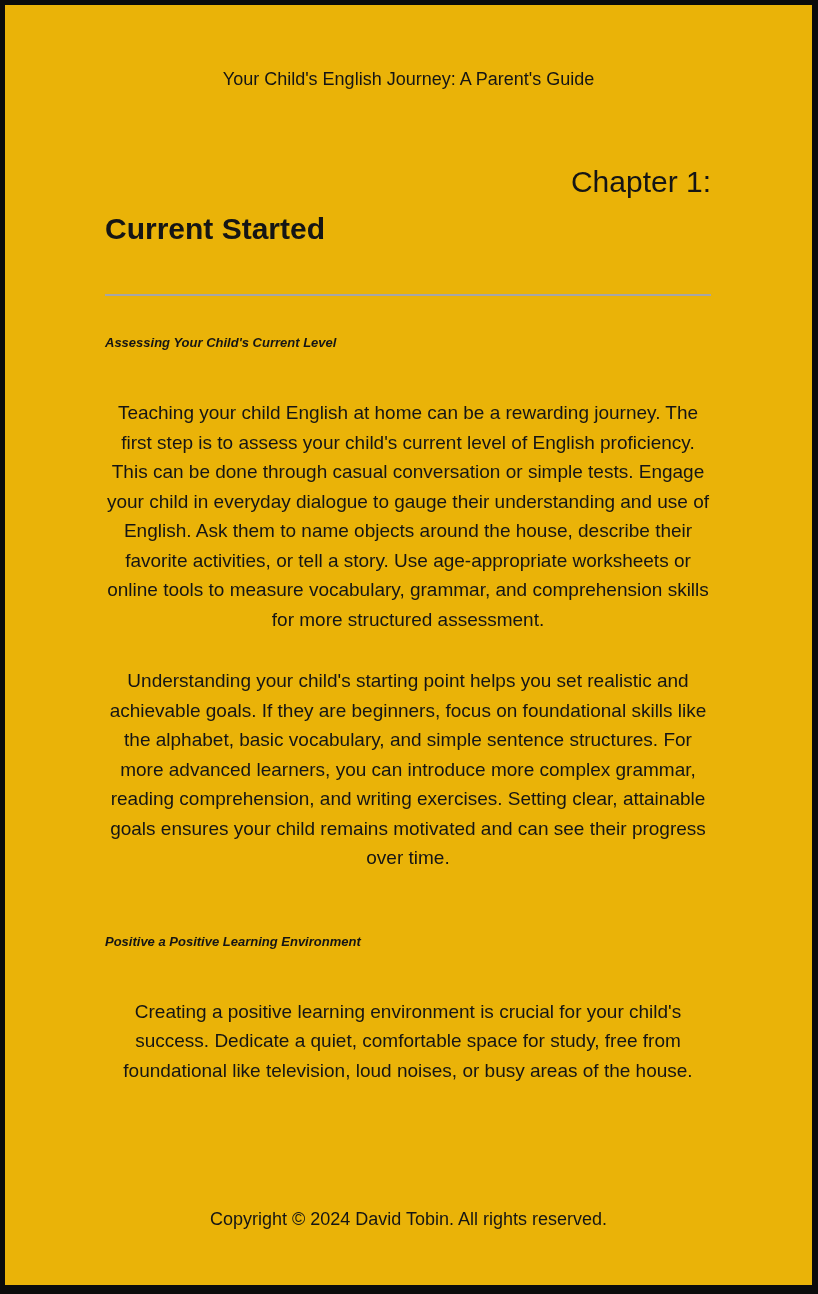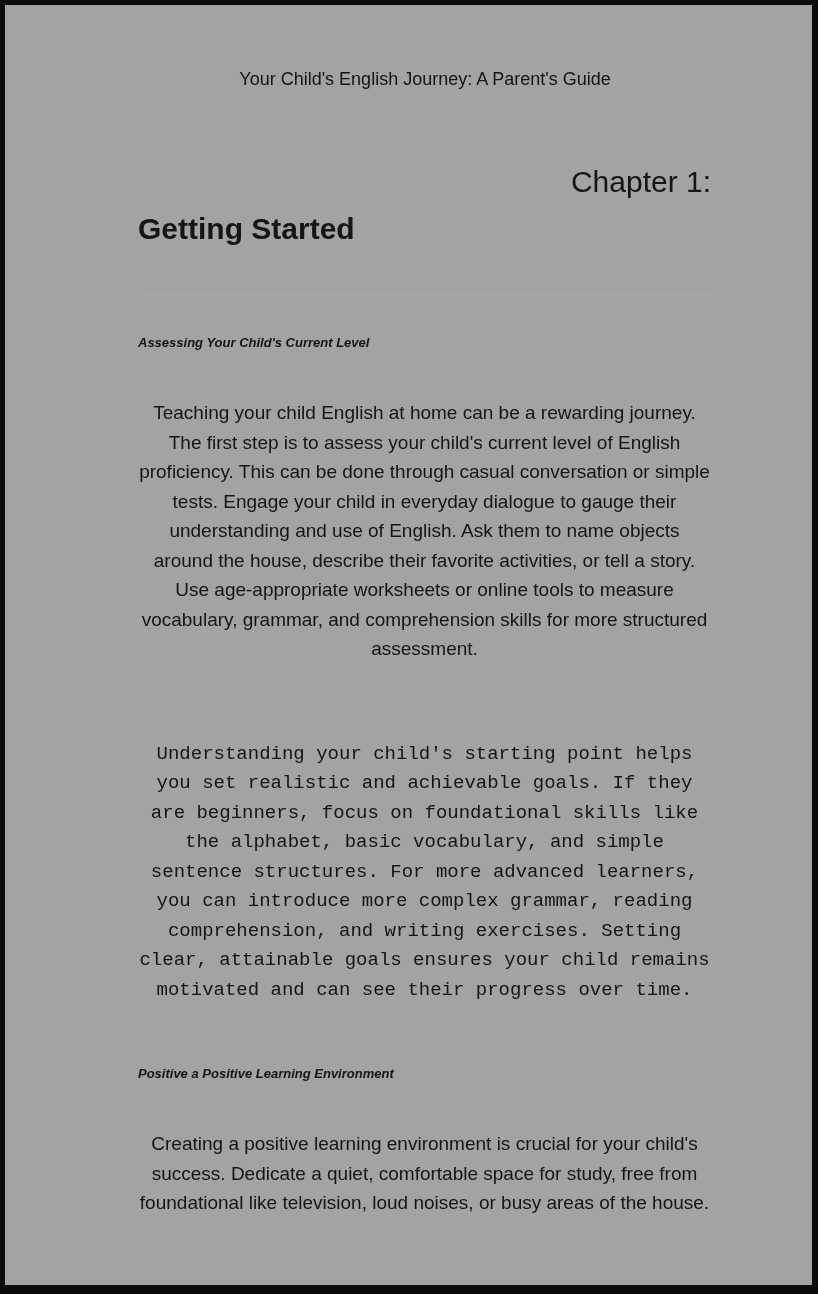--- a/index.html
+++ b/index.html
@@ -5,28 +5,27 @@
   html, body {
     margin: 0;
     padding: 0;
     background: #ffffff;
   }
   .page {
     position: relative;
     width: 818px;
     height: 1294px;
     box-sizing: border-box;
-    background: #a3a3a3;
+    background: #eab308;
     border-style: solid;
     border-color: #0b0b0b;
     border-width: 5px 6px 9px 5px;
     overflow: hidden;
     font-family: "Liberation Sans", "DejaVu Sans", sans-serif;
     color: #151515;
-    padding-left: 33px;
   }
   .book-title {
     margin-top: 62px;
     text-align: center;
     font-size: 18px;
     line-height: 24px;
     font-weight: 400;
   }
   .content {
     margin: 0 101px 0 100px; 
@@ -58,22 +57,21 @@
     font-style: italic;
   }
   .body-paragraph {
     margin: 40px 0 0 0;
     font-size: 19px;
     line-height: 29.5px;
     font-weight: 400;
     text-align: center;
   }
   .body-paragraph + .body-paragraph {
-    margin-top: 76px;
-    font-family: Liberation Mono, monospace;
+    margin-top: 32px;
   }
   .section-heading.subsequent {
     margin-top: 54px;
   }
   .footer {
     position: absolute;
     left: 0;
     bottom: 54px;
     width: 100%;
     text-align: center;
@@ -86,30 +84,31 @@
 <body>
 
 <div class="page">
 
   <div class="book-title">Your Child's English Journey: A Parent's Guide</div>
 
   <div class="content">
 
     <div class="chapter-label">Chapter 1:</div>
 
-    <div class="chapter-title">Getting Started</div>
+    <div class="chapter-title">Current Started</div>
 
     <hr class="divider">
 
     <div class="section-heading">Assessing Your Child's Current Level</div>
 
     <p class="body-paragraph">Teaching your child English at home can be a rewarding journey. The first step is to assess your child's current level of English proficiency. This can be done through casual conversation or simple tests. Engage your child in everyday dialogue to gauge their understanding and use of English. Ask them to name objects around the house, describe their favorite activities, or tell a story. Use age-appropriate worksheets or online tools to measure vocabulary, grammar, and comprehension skills for more structured assessment.</p>
 
     <p class="body-paragraph">Understanding your child's starting point helps you set realistic and achievable goals. If they are beginners, focus on foundational skills like the alphabet, basic vocabulary, and simple sentence structures. For more advanced learners, you can introduce more complex grammar, reading comprehension, and writing exercises. Setting clear, attainable goals ensures your child remains motivated and can see their progress over time.</p>
 
     <div class="section-heading subsequent">Positive a Positive Learning Environment</div>
 
     <p class="body-paragraph">Creating a positive learning environment is crucial for your child's success. Dedicate a quiet, comfortable space for study, free from foundational like television, loud noises, or busy areas of the house.</p>
 
   </div>
 
+  <div class="footer">Copyright © 2024 David Tobin. All rights reserved.</div>
 
 </div>
 
 </body></html>

